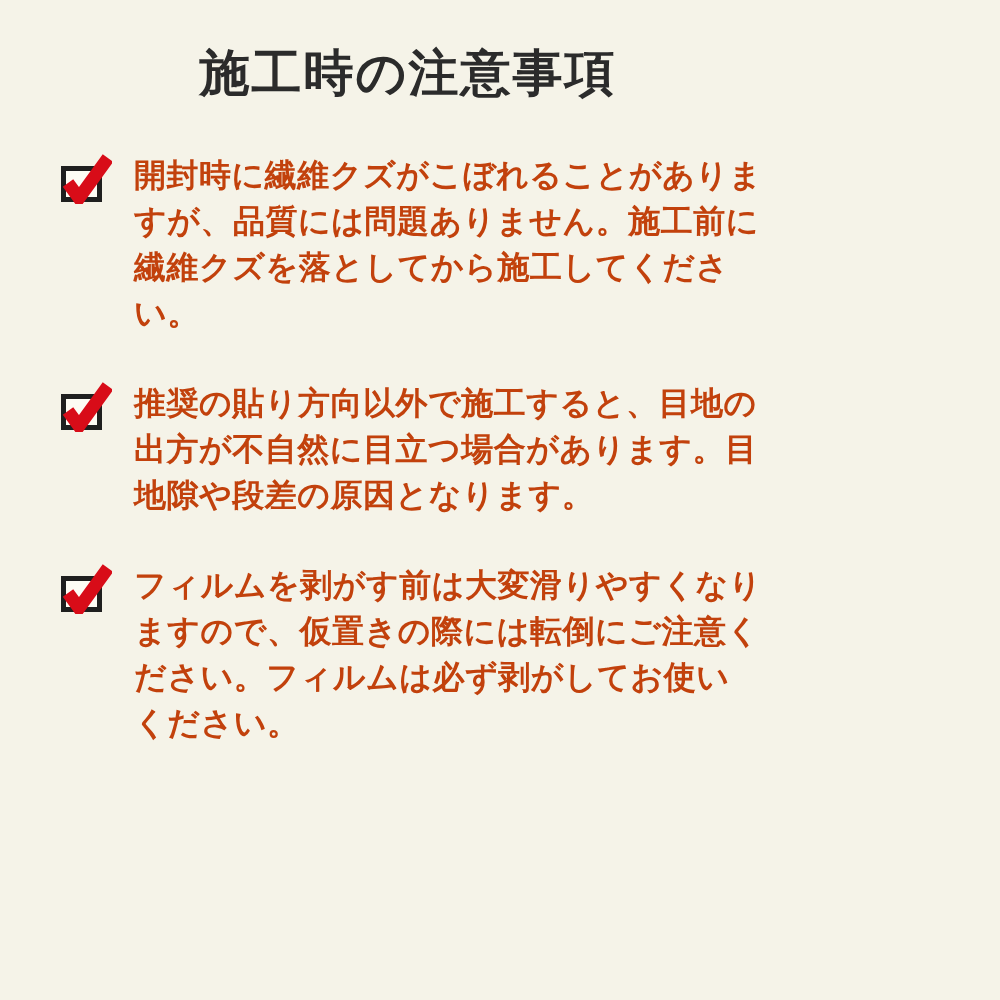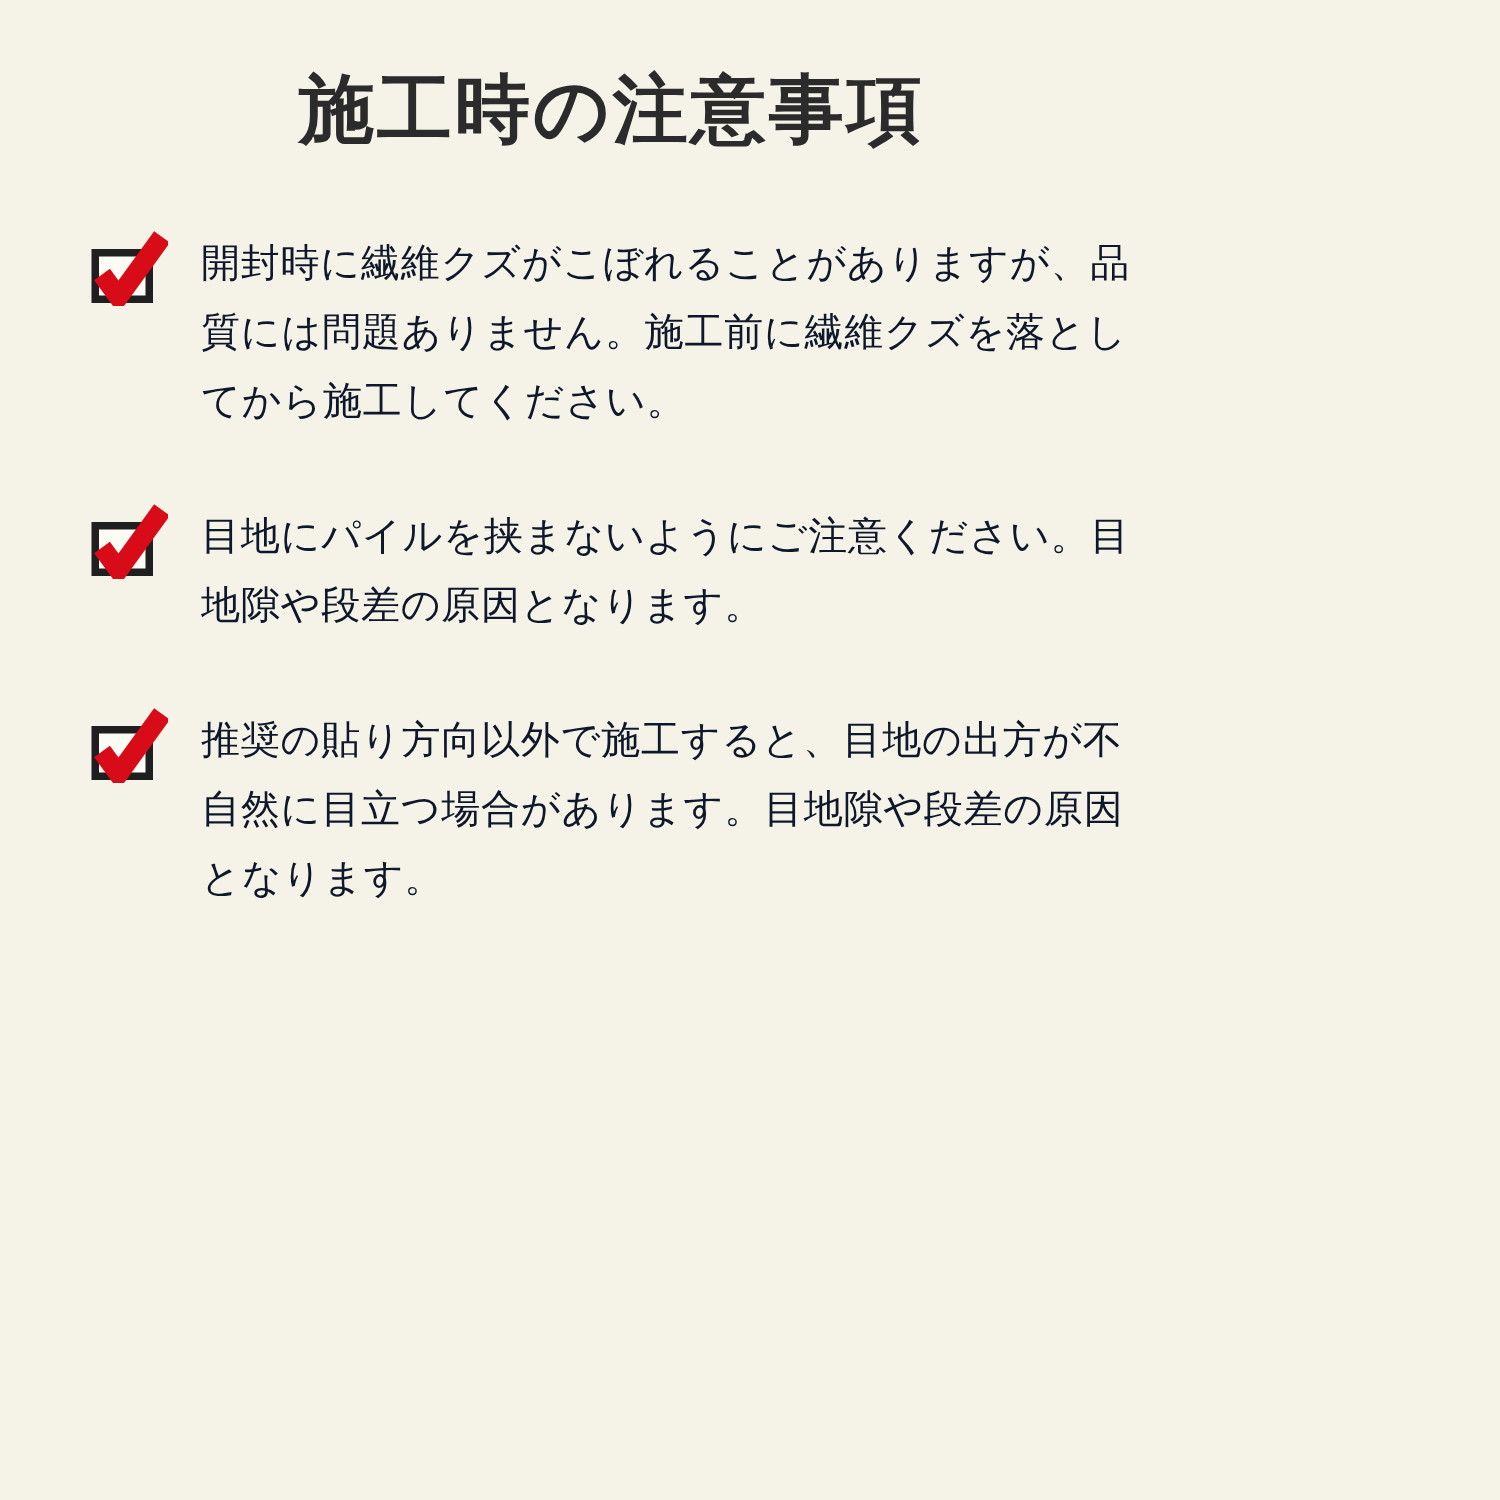--- a/index.html
+++ b/index.html
@@ -45,25 +45,25 @@
     height: 50px;
     margin: -4px 22px 0 0;
   }
   .checkbox-wrap svg {
     display: block;
     width: 52px;
     height: 50px;
   }
   .check-text {
     flex: 1 1 auto;
-    font-size: 26px;
+    font-size: 32px;
     line-height: 46px;
-    font-weight: 400;
+    font-weight: 700;
     letter-spacing: 0.5px;
-    color: #0f172a;
+    color: #c2410c;
     margin: -6px 0 0 0;
     word-break: break-all;
     overflow-wrap: anywhere;
   }
 </style>
 </head>
 <body>
 
 <div class="page">
 
@@ -74,36 +74,36 @@
     <li class="check-item">
       <span class="checkbox-wrap">
         <svg viewBox="0 0 52 50" aria-hidden="true">
           <rect x="3.5" y="14.5" width="36" height="31" fill="#fdfcf4" stroke="#1f1f1f" stroke-width="5"></rect>
           <polyline points="8,29 19,44 48,4" fill="none" stroke="#d80c18" stroke-width="13" stroke-linecap="butt" stroke-linejoin="miter"></polyline>
         </svg>
       </span>
       <p class="check-text">開封時に繊維クズがこぼれることがありますが、品質には問題ありません。施工前に繊維クズを落としてから施工してください。</p>
     </li>
 
-    <li class="check-item">
-      <span class="checkbox-wrap">
-        <svg viewBox="0 0 52 50" aria-hidden="true">
-          <rect x="3.5" y="14.5" width="36" height="31" fill="#fdfcf4" stroke="#1f1f1f" stroke-width="5"></rect>
-          <polyline points="8,29 19,44 48,4" fill="none" stroke="#d80c18" stroke-width="13" stroke-linecap="butt" stroke-linejoin="miter"></polyline>
-        </svg>
-      </span>
-      <p class="check-text">目地にパイルを挟まないようにご注意ください。目地隙や段差の原因となります。</p>
-    </li>
 
     <li class="check-item">
       <span class="checkbox-wrap">
         <svg viewBox="0 0 52 50" aria-hidden="true">
           <rect x="3.5" y="14.5" width="36" height="31" fill="#fdfcf4" stroke="#1f1f1f" stroke-width="5"></rect>
           <polyline points="8,29 19,44 48,4" fill="none" stroke="#d80c18" stroke-width="13" stroke-linecap="butt" stroke-linejoin="miter"></polyline>
         </svg>
       </span>
       <p class="check-text">推奨の貼り方向以外で施工すると、目地の出方が不自然に目立つ場合があります。目地隙や段差の原因となります。</p>
     </li>
 
 
+    <li class="check-item">
+      <span class="checkbox-wrap">
+        <svg viewBox="0 0 52 50" aria-hidden="true">
+          <rect x="3.5" y="14.5" width="36" height="31" fill="#fdfcf4" stroke="#1f1f1f" stroke-width="5"></rect>
+          <polyline points="8,29 19,44 48,4" fill="none" stroke="#d80c18" stroke-width="13" stroke-linecap="butt" stroke-linejoin="miter"></polyline>
+        </svg>
+      </span>
+      <p class="check-text">フィルムを剥がす前は大変滑りやすくなりますので、仮置きの際には転倒にご注意ください。フィルムは必ず剥がしてお使いください。</p>
+    </li>
 
   </ul>
 </div>
 
 </body></html>

